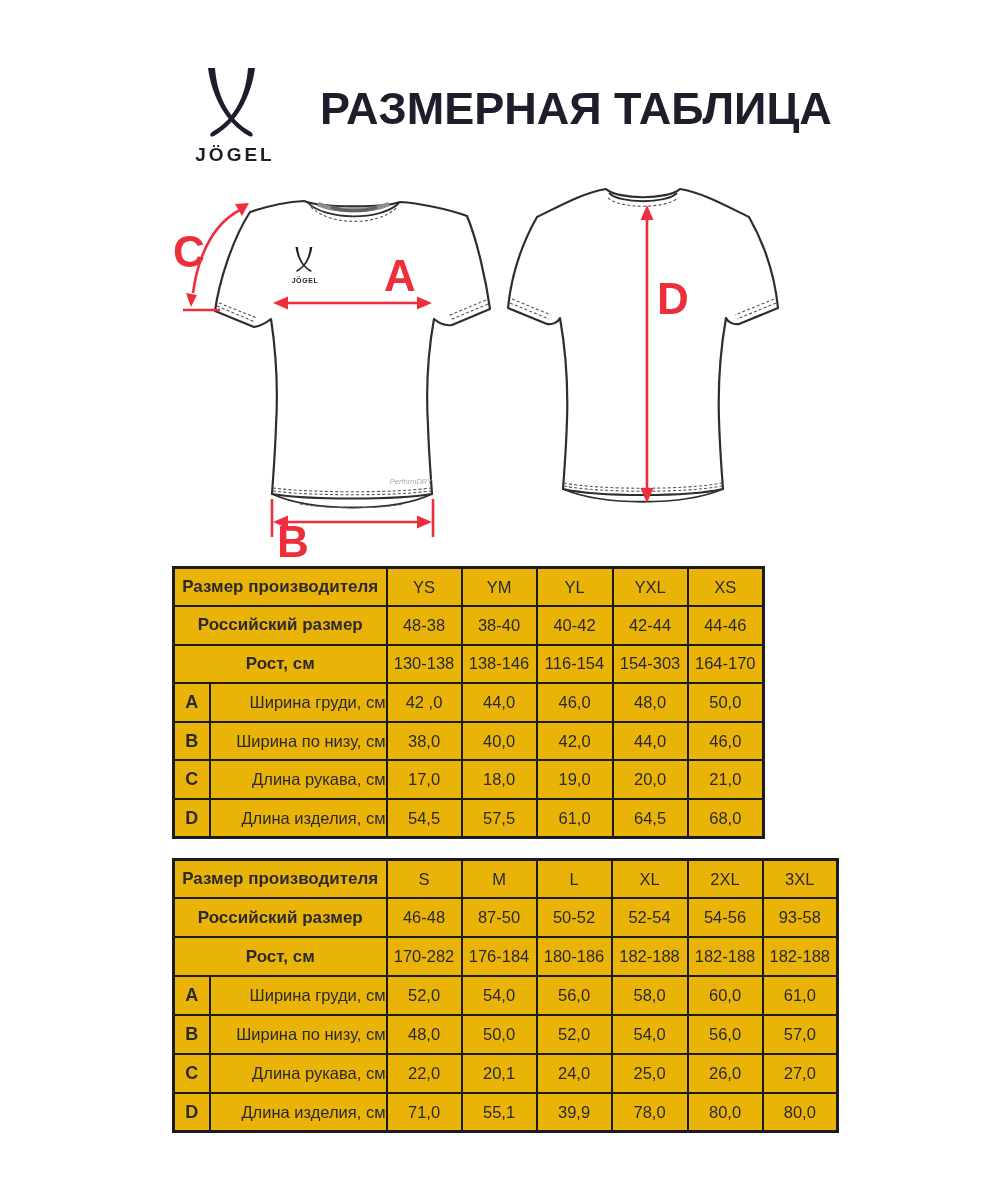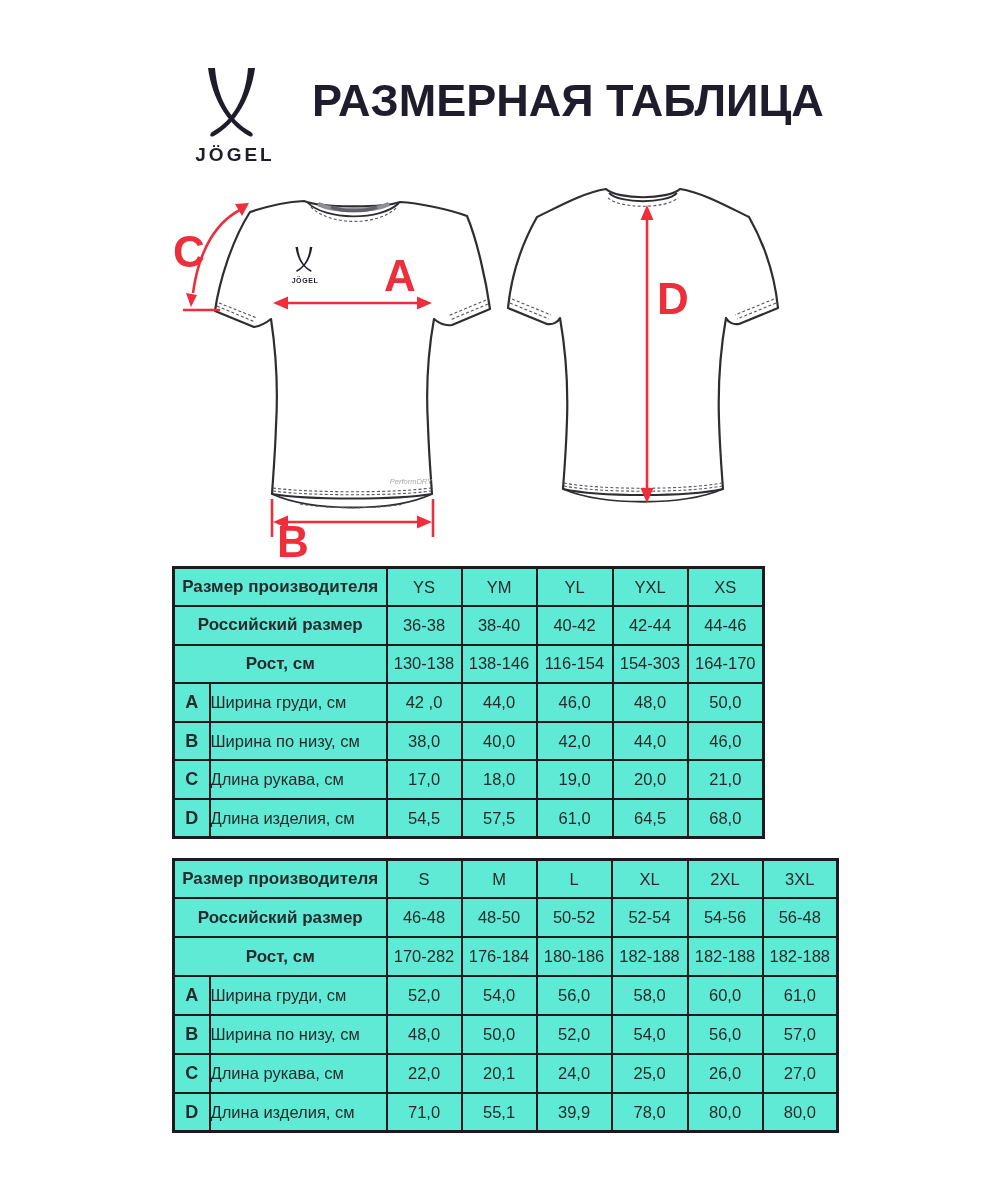--- a/index.html
+++ b/index.html
@@ -3,48 +3,48 @@
 <meta charset="utf-8">
 <style>
   html,body{margin:0;padding:0;background:#ffffff;}
   .page{position:relative;width:998px;height:1200px;background:#fff;overflow:hidden;
         font-family:"Liberation Sans",sans-serif;color:#26262a;}
 
   
   .logo-mark{position:absolute;left:204px;top:68px;width:60px;height:74px;}
   .brand-word{position:absolute;left:180px;top:144px;width:110px;text-align:center;
               font-size:19px;font-weight:bold;letter-spacing:3px;color:#1f1d2b;}
-  .page-title{position:absolute;left:312px;top:74px;margin:0;font-size:45px;line-height:1.2;
+  .page-title{position:absolute;left:312px;top:74px;margin:8px;font-size:45px;line-height:1.2;
               font-weight:bold;letter-spacing:0px;color:#1f1d2b;white-space:nowrap;}
 
   
   .diagram{position:absolute;left:150px;top:180px;width:700px;height:395px;}
   .shirt{fill:#ffffff;stroke:#2e2e31;stroke-width:2.2;stroke-linejoin:round;}
   .ln{fill:none;stroke:#2e2e31;stroke-width:1.8;}
   .stitch{fill:none;stroke:#55555a;stroke-width:1.1;stroke-dasharray:3 2.2;}
   .shade{fill:none;stroke:#8f8f93;stroke-width:4.5;}
   .shade2{fill:none;stroke:#606066;stroke-width:3.2;}
   .red{stroke:#ED2F3C;stroke-width:2.6;fill:none;}
   .redfill{fill:#ED2F3C;stroke:none;}
   .measure-letter{font-family:"Liberation Sans",sans-serif;font-size:44px;font-weight:bold;fill:#ED2F3C;}
   .chest-text{font-family:"Liberation Sans",sans-serif;font-size:7px;font-weight:bold;
               letter-spacing:0.6px;fill:#1f1d2b;text-anchor:middle;}
   .fabric-text{font-family:"Liberation Sans",sans-serif;font-size:7.5px;font-style:italic;
                fill:#a9a9ad;text-anchor:end;}
 
   
-  .size-table{position:absolute;border-collapse:collapse;table-layout:fixed;background:#5eead4;
+  .size-table{position:absolute;border-collapse:collapse;table-layout:fixed;background:#eab308;
               border:3px solid #1b1b1d;}
   .size-table td{border:2px solid #1b1b1d;text-align:center;vertical-align:middle;
                  font-size:16.5px;color:#2a2a2e;padding:0;overflow:hidden;white-space:nowrap;}
   .t1 tr{height:38.6px;}
   .t2 tr{height:38.9px;}
   td.info-label{font-weight:bold;font-size:17px;}
   td.letter{font-weight:bold;font-size:18px;}
-  td.mname{text-align:left;}
+  td.mname{text-align:right;}
 </style>
 </head>
 <body>
 
 <div class="page">
 
   <svg class="logo-mark" viewBox="0 0 60 74">
     <g fill="#1f1d2b">
       <path d="M 11 0 C 13 28, 25 52, 47 64 C 50 66, 49 70, 45 68 C 22 55, 8 29, 4 0 Z"></path>
       <path d="M 44 0 C 42 28, 30 52, 8 64 C 5 66, 6 70, 10 68 C 33 55, 47 29, 51 0 Z"></path>
@@ -170,21 +170,21 @@
       <tr>
         <td colspan="2" class="info-label">Размер производителя</td>
         <td>YS</td>
         <td>YM</td>
         <td>YL</td>
         <td>YXL</td>
         <td>XS</td>
       </tr>
       <tr>
         <td colspan="2" class="info-label">Российский размер</td>
-        <td>36-38</td>
+        <td>48-38</td>
         <td>38-40</td>
         <td>40-42</td>
         <td>42-44</td>
         <td>44-46</td>
       </tr>
       <tr>
         <td colspan="2" class="info-label">Рост, см</td>
         <td>130-138</td>
         <td>138-146</td>
         <td>116-154</td>
@@ -247,25 +247,25 @@
         <td>S</td>
         <td>M</td>
         <td>L</td>
         <td>XL</td>
         <td>2XL</td>
         <td>3XL</td>
       </tr>
       <tr>
         <td colspan="2" class="info-label">Российский размер</td>
         <td>46-48</td>
-        <td>48-50</td>
+        <td>87-50</td>
         <td>50-52</td>
         <td>52-54</td>
         <td>54-56</td>
-        <td>56-48</td>
+        <td>93-58</td>
       </tr>
       <tr>
         <td colspan="2" class="info-label">Рост, см</td>
         <td>170-282</td>
         <td>176-184</td>
         <td>180-186</td>
         <td>182-188</td>
         <td>182-188</td>
         <td>182-188</td>
       </tr>

